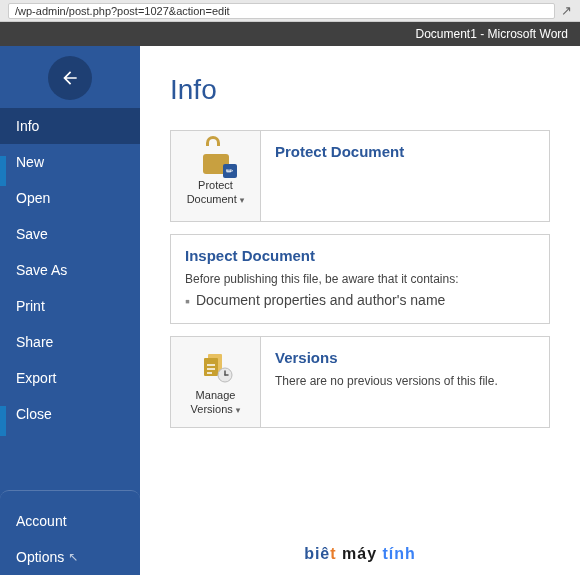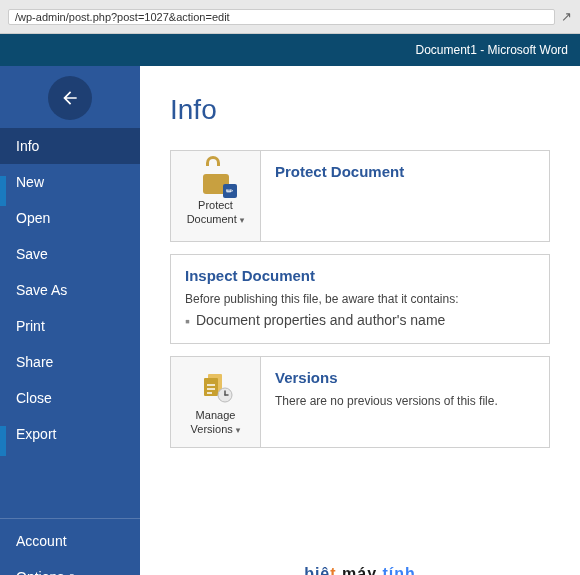--- a/index.html
+++ b/index.html
@@ -7,21 +7,21 @@
       width: 580px;
       height: 575px;
       font-family: 'Segoe UI', Arial, sans-serif;
       overflow: hidden;
       position: relative;
       background: #f0f0f0;
     }
 
     
     .browser-bar {
-      height: 34px;
+      height: 22px;
       background: #e8e8e8;
       display: flex;
       align-items: center;
       padding: 0 8px;
       border-bottom: 1px solid #ccc;
       font-size: 11px;
       color: #333;
     }
     .browser-bar .url {
       flex: 1;
@@ -33,22 +33,22 @@
       color: #333;
     }
     .browser-bar .ext-icon {
       margin-left: 6px;
       color: #666;
       font-size: 13px;
     }
 
     
     .title-bar {
-      height: 32px;
-      background: #0c4a6e;
+      height: 24px;
+      background: #404040;
       display: flex;
       align-items: center;
       justify-content: flex-end;
       padding-right: 12px;
       font-size: 12px;
       color: white;
     }
 
     
     .main-layout {
@@ -92,21 +92,22 @@
       display: flex;
       align-items: center;
     }
     .sidebar-item.active {
       background: #1e3f73;
     }
 
     .sidebar-bottom {
       margin-top: auto;
       border-top: 1px solid rgba(255,255,255,0.2);
-      padding-top: 4px;
+      padding-top: 12px;
+      border-radius: 9px;
     }
 
     
     .left-strip {
       position: absolute;
       left: 0;
       top: 110px;
       width: 6px;
       height: 30px;
       background: #1a7abf;
@@ -317,25 +318,25 @@
 
     <div class="sidebar-item">
       <span>Print</span>
     </div>
 
     <div class="sidebar-item">
       <span>Share</span>
     </div>
 
     <div class="sidebar-item">
+      <span>Export</span>
+    </div>
+
+    <div class="sidebar-item">
       <span>Close</span>
-    </div>
-
-    <div class="sidebar-item">
-      <span>Export</span>
     </div>
 
     <div class="sidebar-bottom">
       <div class="sidebar-item">
         <span>Account</span>
       </div>
       <div class="sidebar-item">
         <span>Options</span>
 
         <span style="margin-left:4px; font-size:12px; color:rgba(255,255,255,0.7);">↖</span>

